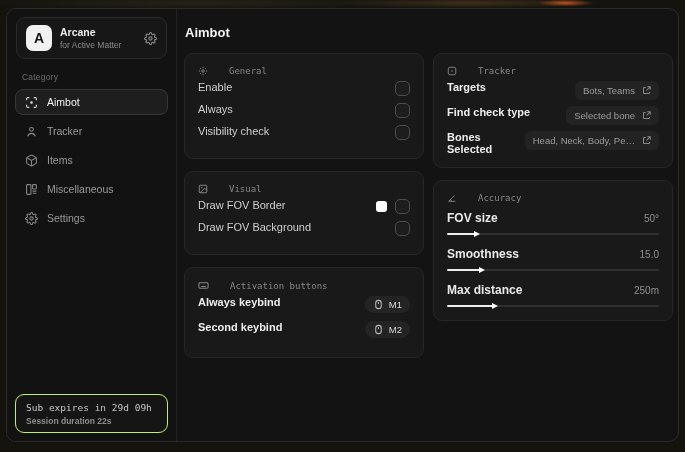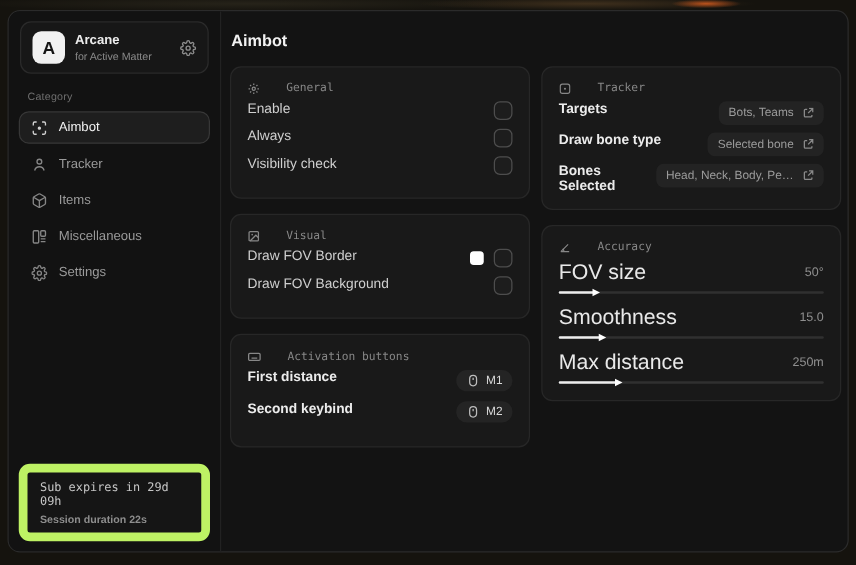--- a/index.html
+++ b/index.html
@@ -51,21 +51,21 @@
   .nav-item {
     display:flex; align-items:center; gap:9px;
     height:26px; padding:0 9px; border-radius:8px;
     color:#9a9a9a; font-size:10.5px; border:1px solid transparent;
     cursor:default;
   }
   .nav-item.selected { background:#1e1e1e; border-color:#373737; color:#f1f1f1; }
   .nav-item .nicon { display:flex; color:inherit; opacity:.85; }
   .side-footer {
     position:absolute; left:8px; right:8px; bottom:8px;
-    background:#151515; border:7px solid #bef264; border-radius:9px;
+    background:#151515; border:1px solid #bef264; border-radius:9px;
     padding:7px 10px 6px 10px;
   }
   .sub-expires { font-family:"DejaVu Sans Mono", monospace; font-size:9.5px; color:#c6c6c6; }
   .session-dur { margin-top:3px; font-size:8.5px; font-weight:bold; color:#8d8d8d; }
 
   
   .main { flex:1; position:relative; padding:12px 7px 0 7px; }
   .page-title { font-size:13px; font-weight:bold; color:#f2f2f2; margin:4px 0 13px 1px; }
   .columns { display:grid; grid-template-columns:240px 240px; column-gap:9px; align-items:start; }
   .col { display:flex; flex-direction:column; gap:12px; }
@@ -104,21 +104,21 @@
     display:flex; align-items:center; gap:7px;
     background:#232323; border:none; border-radius:6px;
     padding:4px 8px; font-family:"Liberation Sans", sans-serif;
     font-size:9.5px; color:#9c9c9c; white-space:nowrap;
   }
   .select-pill .stext { overflow:hidden; text-overflow:ellipsis; max-width:108px; }
   .select-pill .sicon { display:flex; color:#8a8a8a; }
 
   .slider-block { margin-bottom:9px; }
   .slider-head { display:flex; justify-content:space-between; align-items:center; height:20px; }
-  .slider-label { font-size:17px; font-weight:normal; color:#e9e9e9; }
+  .slider-label { font-size:12px; font-weight:bold; color:#e9e9e9; }
   .slider-value { font-size:10px; color:#8f8f8f; }
   .slider-track {
     position:relative; height:2px; background:#303030; border-radius:1px; margin-top:5px;
   }
   .slider-fill { position:relative; height:2px; background:#ededed; border-radius:1px; }
   .slider-thumb {
     position:absolute; right:-4px; top:-2px;
     width:0; height:0;
     border-left:6px solid #ffffff;
     border-top:3px solid transparent;
@@ -267,21 +267,21 @@
             <div class="card-header">
               <span class="hicon">
                 <svg width="11" height="11" viewBox="0 0 24 24" fill="none" stroke="currentColor" stroke-width="2.2">
                   <rect x="2" y="6" width="20" height="12" rx="2"></rect>
                   <path d="M6 10h.01M10 10h.01M14 10h.01M18 10h.01M7 14h10"></path>
                 </svg>
               </span>
               <span>Activation buttons</span>
             </div>
             <div class="row tall">
-              <span class="strong">First distance</span>
+              <span class="strong">Always keybind</span>
               <button class="key-pill">
                 <span class="kicon">
                   <svg width="11" height="11" viewBox="0 0 24 24" fill="none" stroke="currentColor" stroke-width="2.2">
                     <rect x="6" y="3" width="12" height="18" rx="6"></rect>
                     <path d="M12 7v4"></path>
                   </svg>
                 </span>
                 <span>M1</span>
               </button>
             </div>
@@ -318,21 +318,21 @@
                 <span class="stext">Bots, Teams</span>
                 <span class="sicon">
                   <svg width="9" height="9" viewBox="0 0 12 12" fill="none" stroke="currentColor" stroke-width="1.4">
                     <path d="M5 2H3a1 1 0 0 0-1 1v6a1 1 0 0 0 1 1h6a1 1 0 0 0 1-1V8"></path>
                     <path d="M7 1h4v4M11 1L6 6"></path>
                   </svg>
                 </span>
               </button>
             </div>
             <div class="row tall">
-              <span class="strong">Draw bone type</span>
+              <span class="strong">Find check type</span>
               <button class="select-pill">
                 <span class="stext">Selected bone</span>
                 <span class="sicon">
                   <svg width="9" height="9" viewBox="0 0 12 12" fill="none" stroke="currentColor" stroke-width="1.4">
                     <path d="M5 2H3a1 1 0 0 0-1 1v6a1 1 0 0 0 1 1h6a1 1 0 0 0 1-1V8"></path>
                     <path d="M7 1h4v4M11 1L6 6"></path>
                   </svg>
                 </span>
               </button>
             </div>

